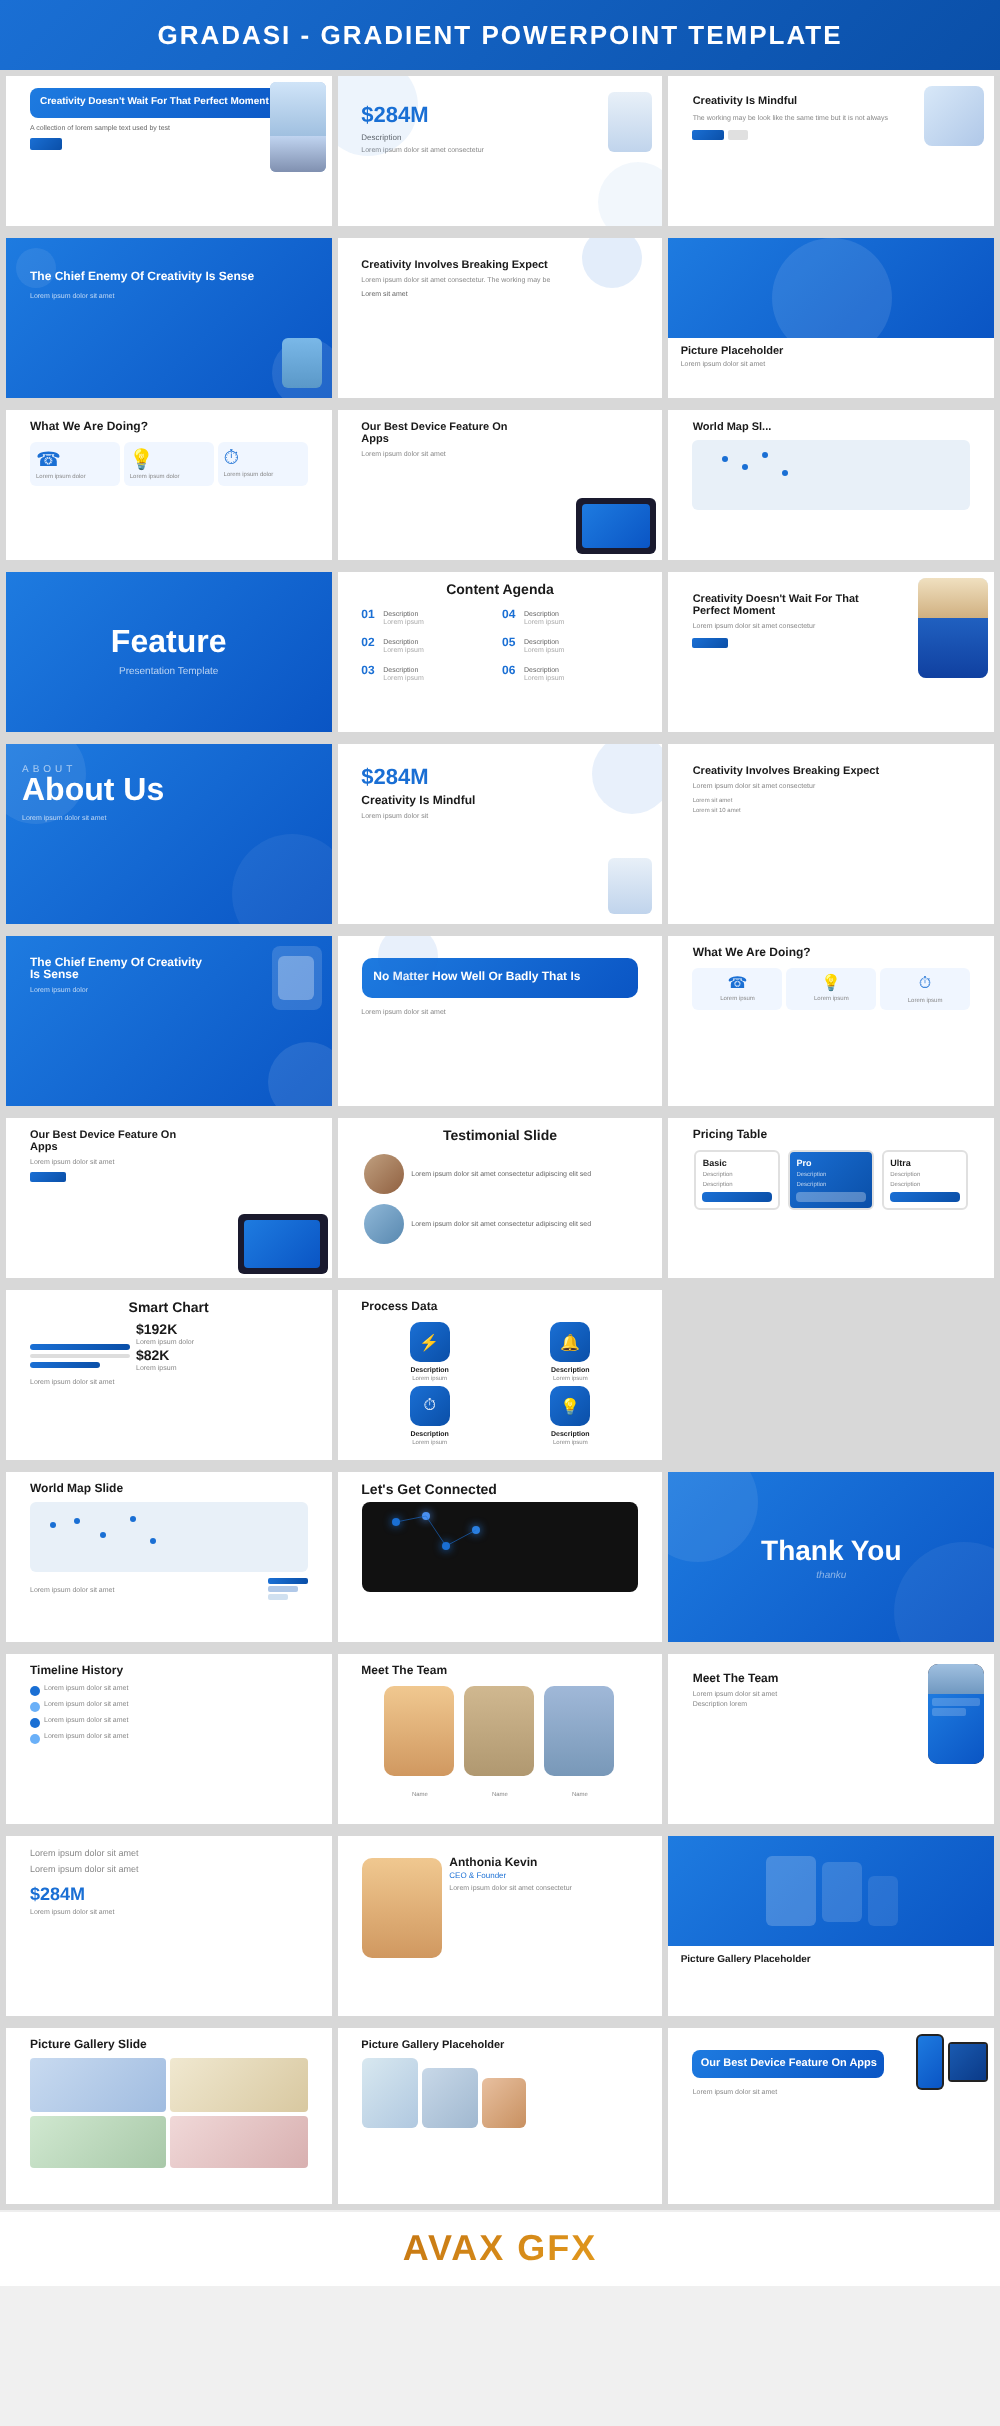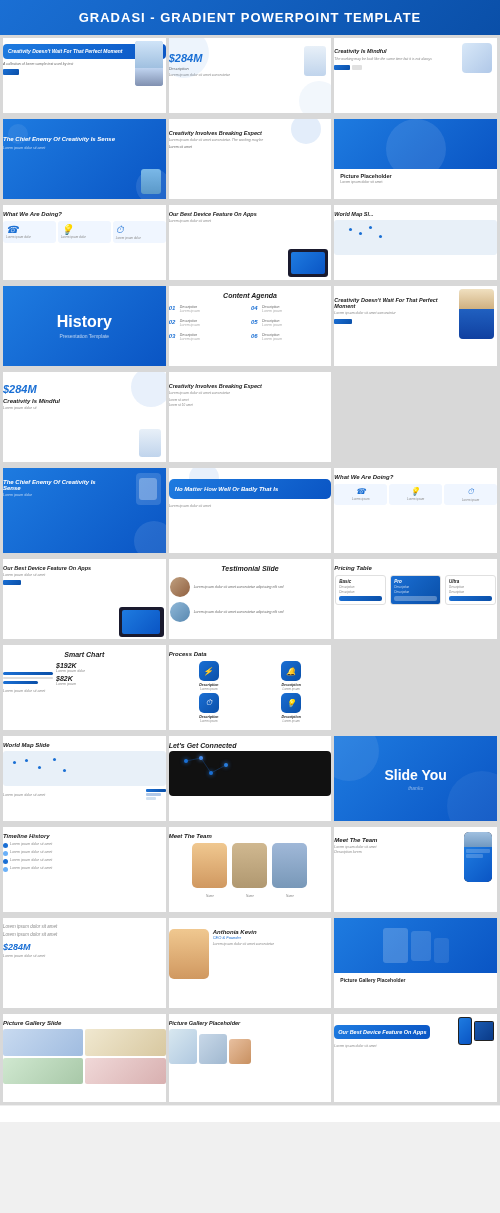--- a/index.html
+++ b/index.html
@@ -56,24 +56,23 @@
     }
     .cols-3 { grid-template-columns: 1fr 1fr 1fr; }
 
     .slide-wrapper {
       background: white;
       overflow: hidden;
       position: relative;
     }
 
     .slide-inner {
-      padding: 6px 0;
+      padding: 6px 12px;
       height: 100%;
       position: relative;
-      font-style: italic;
     }
 
     .pricing-col {
       background: white;
       border: 0.5px solid #e0e0e0;
       border-radius: 3px;
       padding: 3px;
       flex: 1;
       margin: 1px;
     }
@@ -308,21 +307,21 @@
         <div style="position:absolute;top:15px;left:45px;width:3px;height:3px;border-radius:50%;background:#1a6fd4;"></div>
       </div>
     </div>
   </div>
 </div>
 
 <div class="slides-row cols-3">
 
   <div class="slide-wrapper">
     <div class="slide-full-gradient" style="min-height:80px;">
-      <div style="font-size:16px;font-weight:bold;color:white;">History</div>
+      <div style="font-size:16px;font-weight:bold;color:white;">Feature</div>
       <div style="font-size:5px;color:rgba(255,255,255,0.7);text-align:center;margin-top:2px;">Presentation Template</div>
     </div>
   </div>
 
   <div class="slide-wrapper">
     <div class="slide-inner" style="background:white;min-height:80px;">
       <div style="font-size:7px;font-weight:bold;color:#1a1a1a;text-align:center;margin-bottom:4px;">Content Agenda</div>
       <div style="display:grid;grid-template-columns:1fr 1fr;gap:2px;">
         <div class="numbered-item">
           <div class="num-badge">01</div>
@@ -362,20 +361,29 @@
         <div style="font-size:5.5px;font-weight:bold;color:#1a1a1a;margin-top:5px;">Creativity Doesn't Wait For That Perfect Moment</div>
         <div style="font-size:3.5px;color:#888;margin-top:2px;">Lorem ipsum dolor sit amet consectetur</div>
         <div style="margin-top:4px;width:18px;height:5px;background:linear-gradient(135deg,#1a6fd4,#0a4fa8);border-radius:1px;"></div>
       </div>
     </div>
   </div>
 </div>
 
 <div class="slides-row cols-3">
 
+  <div class="slide-wrapper">
+    <div style="background:linear-gradient(135deg,#1e7be0,#0a55c4);min-height:90px;position:relative;overflow:hidden;padding:10px 8px;">
+      <div style="position:absolute;top:-10px;left:-10px;width:50px;height:50px;background:rgba(255,255,255,0.08);border-radius:50%;"></div>
+      <div style="position:absolute;bottom:-15px;right:-10px;width:60px;height:60px;background:rgba(255,255,255,0.06);border-radius:50%;"></div>
+      <div style="font-size:5px;color:rgba(255,255,255,0.6);letter-spacing:2px;text-transform:uppercase;">About</div>
+      <div style="font-size:16px;font-weight:bold;color:white;line-height:1;">About Us</div>
+      <div style="font-size:3.5px;color:rgba(255,255,255,0.7);margin-top:3px;">Lorem ipsum dolor sit amet</div>
+    </div>
+  </div>
 
   <div class="slide-wrapper">
     <div class="slide-inner" style="background:white;min-height:90px;position:relative;overflow:hidden;">
       <div style="position:absolute;top:-5px;right:-5px;width:40px;height:40px;background:rgba(26,111,212,0.1);border-radius:50%;"></div>
       <div class="stat-big" style="margin-top:5px;">$284M</div>
       <div style="font-size:6px;font-weight:bold;color:#1a1a1a;margin-top:3px;">Creativity Is Mindful</div>
       <div style="font-size:3.5px;color:#888;margin-top:2px;">Lorem ipsum dolor sit</div>
       <div style="position:absolute;right:5px;bottom:5px;width:22px;height:28px;background:linear-gradient(180deg,#e8f0f8,#c0d4ec);border-radius:3px;"></div>
     </div>
   </div>
@@ -585,21 +593,21 @@
           <line x1="42" y1="22" x2="57" y2="14" stroke="#1a6fd4" stroke-width="0.5" opacity="0.6"></line>
         </svg>
       </div>
     </div>
   </div>
 
   <div class="slide-wrapper">
     <div style="background:linear-gradient(135deg,#1e7be0,#0a55c4);min-height:85px;display:flex;flex-direction:column;align-items:center;justify-content:center;padding:8px;position:relative;overflow:hidden;">
       <div style="position:absolute;top:-15px;left:-15px;width:60px;height:60px;background:rgba(255,255,255,0.08);border-radius:50%;"></div>
       <div style="position:absolute;bottom:-20px;right:-20px;width:70px;height:70px;background:rgba(255,255,255,0.06);border-radius:50%;"></div>
-      <div style="font-size:14px;font-weight:bold;color:white;text-align:center;">Slide You</div>
+      <div style="font-size:14px;font-weight:bold;color:white;text-align:center;">Thank You</div>
       <div style="font-size:5px;color:rgba(255,255,255,0.5);font-style:italic;text-align:center;margin-top:2px;">thanku</div>
     </div>
   </div>
 </div>
 
 <div class="slides-row cols-3">
 
   <div class="slide-wrapper">
     <div class="slide-inner" style="background:white;min-height:85px;">
       <div style="font-size:6px;font-weight:bold;color:#1a1a1a;margin-bottom:3px;">Timeline History</div>
@@ -735,13 +743,14 @@
         <div style="width:20px;height:20px;background:#222;border-radius:2px;overflow:hidden;margin-bottom:4px;">
           <div style="width:100%;height:100%;background:linear-gradient(135deg,#1a5ab0,#0a3a88);margin:1px;width:calc(100% - 2px);height:calc(100% - 2px);"></div>
         </div>
       </div>
       <div style="font-size:3.5px;color:#888;margin-top:2px;max-width:60%;">Lorem ipsum dolor sit amet</div>
     </div>
   </div>
 </div>
 
 <div class="avax-footer">
+  <div class="avax-logo">AVAX GFX</div>
 </div>
 
 </body></html>

